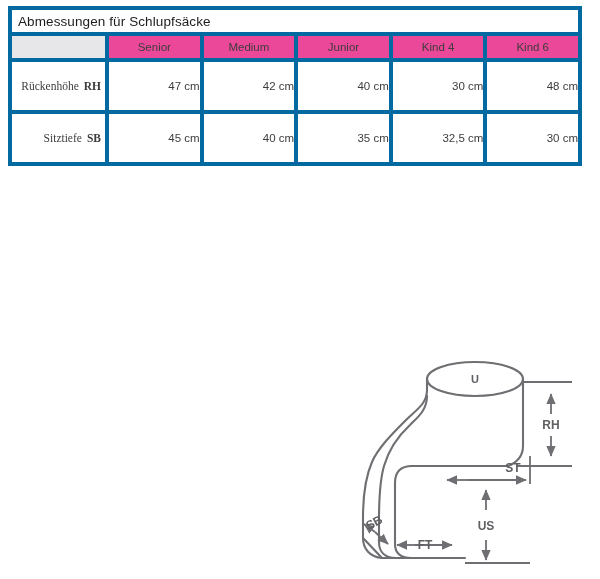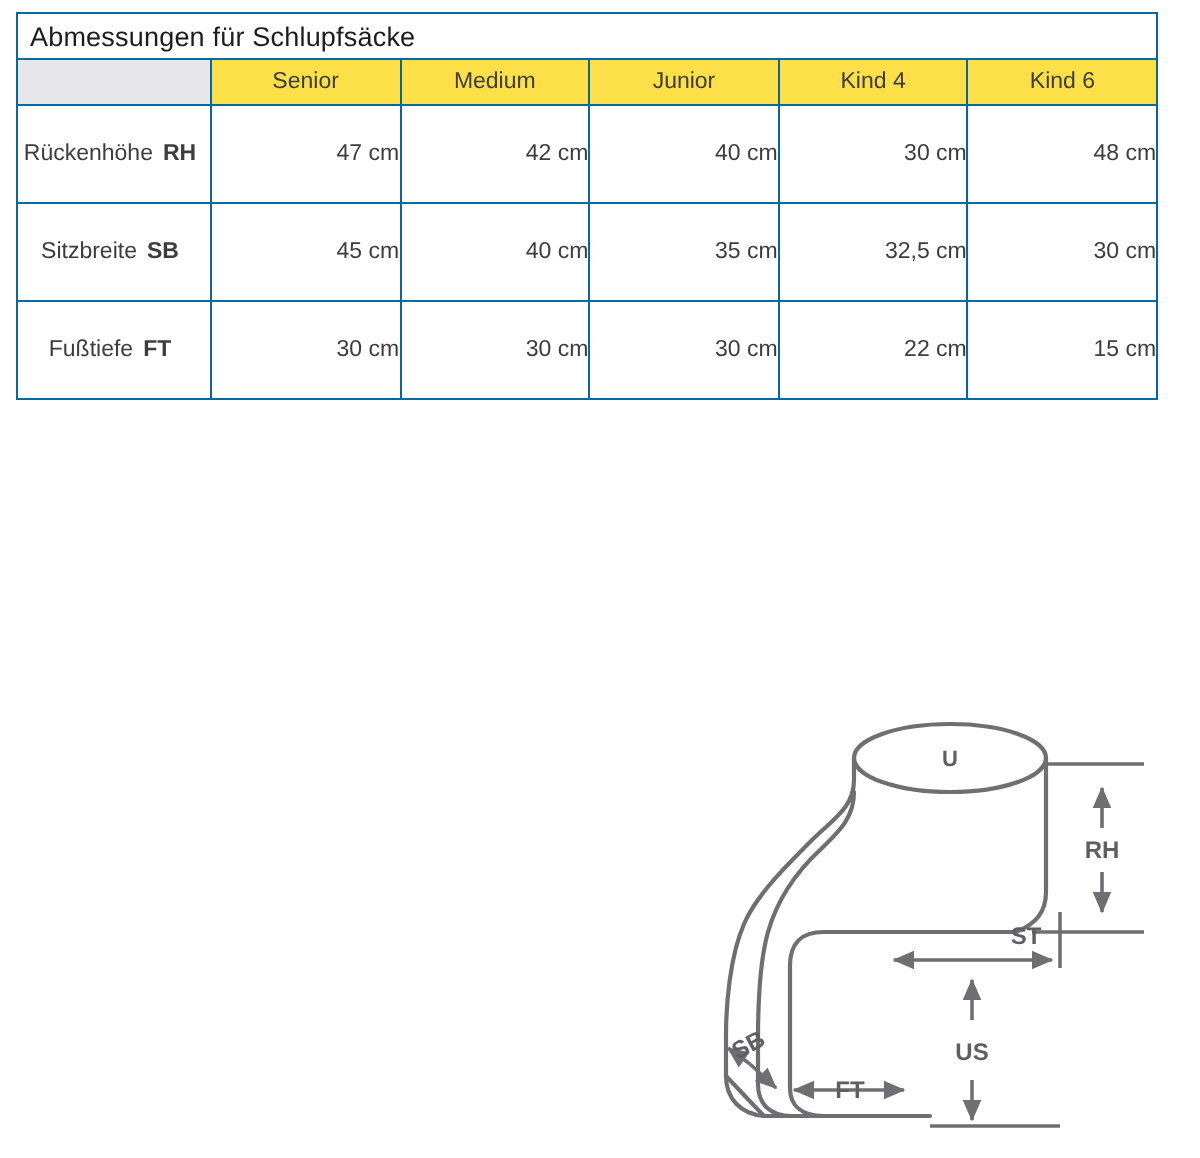--- a/index.html
+++ b/index.html
@@ -24,65 +24,66 @@
     width: 570px;
   }
   table.size-table {
     width: 100%;
     border-collapse: collapse;
     table-layout: fixed;
     background: #ffffff;
   }
   table.size-table td,
   table.size-table th {
-    border: 1px solid #0369a1;
+    border: 4px solid #0369a1;
     padding: 0;
     font-weight: normal;
   }
 
   
   .title-cell {
     height: 22px;
     background: #ffffff;
     font-size: 13.5px;
     font-weight: bold;
     color: #1c1c1c;
     padding-left: 6px !important;
     letter-spacing: 0.1px;
     vertical-align: middle;
     border-bottom: 1px solid #b9b9bd;
   }
 
   
   .head-row th {
     height: 22px;
-    background: #fde047;
+    background: #ec4899;
     font-size: 11.5px;
     color: #3d3d3d;
     text-align: center;
     vertical-align: middle;
   }
   .head-row th.corner {
     background: #e7e7ea;
   }
 
   
   .data-row td {
     height: 48px;
     background: #ffffff;
     text-align: right;
     vertical-align: middle;
     font-size: 11.5px;
     color: #3d3d3d;
   }
   .data-row td.rowlabel {
-    text-align: center;
+    text-align: right;
     font-size: 11.5px;
     color: #3d3d3d;
     padding-right: 4px !important;
+    font-family: Liberation Serif, serif;
   }
   .rowlabel .lbl-abbr {
     font-weight: bold;
     margin-left: 5px;
   }
 
   
   col.c-label { width: 97px; }
   col.c-size  { width: 94.6px; }
 
@@ -138,38 +139,30 @@
       <tr class="data-row">
         <td class="rowlabel"><span>Rückenhöhe</span><span class="lbl-abbr">RH</span></td>
         <td>47 cm</td>
         <td>42 cm</td>
         <td>40 cm</td>
         <td>30 cm</td>
         <td>48 cm</td>
       </tr>
 
       <tr class="data-row">
-        <td class="rowlabel"><span>Sitzbreite</span><span class="lbl-abbr">SB</span></td>
+        <td class="rowlabel"><span>Sitztiefe</span><span class="lbl-abbr">SB</span></td>
         <td>45 cm</td>
         <td>40 cm</td>
         <td>35 cm</td>
         <td>32,5 cm</td>
         <td>30 cm</td>
       </tr>
 
 
 
-      <tr class="data-row">
-        <td class="rowlabel"><span>Fußtiefe</span><span class="lbl-abbr">FT</span></td>
-        <td>30 cm</td>
-        <td>30 cm</td>
-        <td>30 cm</td>
-        <td>22 cm</td>
-        <td>15 cm</td>
-      </tr>
 
     </tbody>
   </table>
 </div>
 
 <div id="diagram">
   <svg width="260" height="227" viewBox="0 0 260 227" xmlns="http://www.w3.org/2000/svg">
     <defs>
       <marker id="ah" markerWidth="7" markerHeight="7" refX="5.6" refY="3" orient="auto">
         <path d="M0,0.4 L6,3 L0,5.6 z" fill="#6f6f73"></path>

